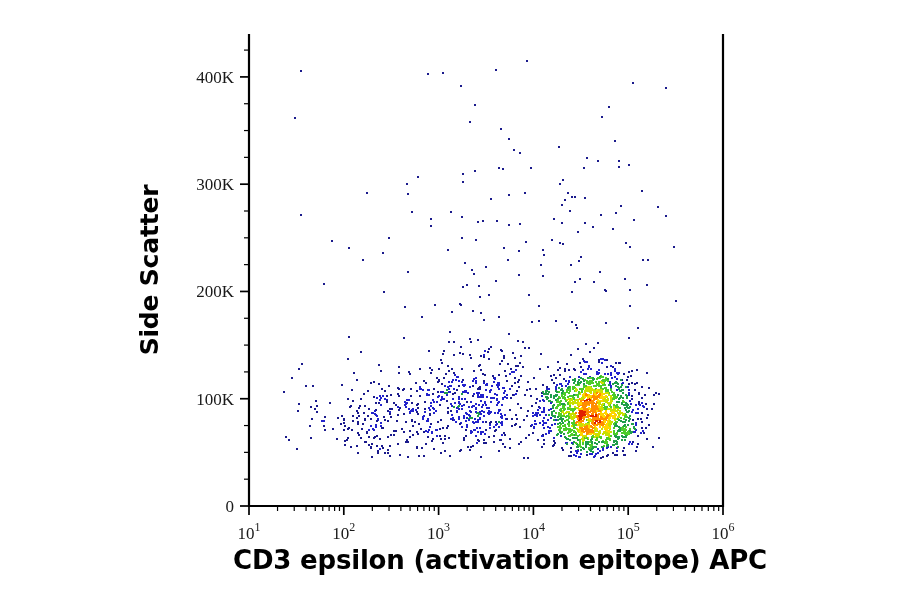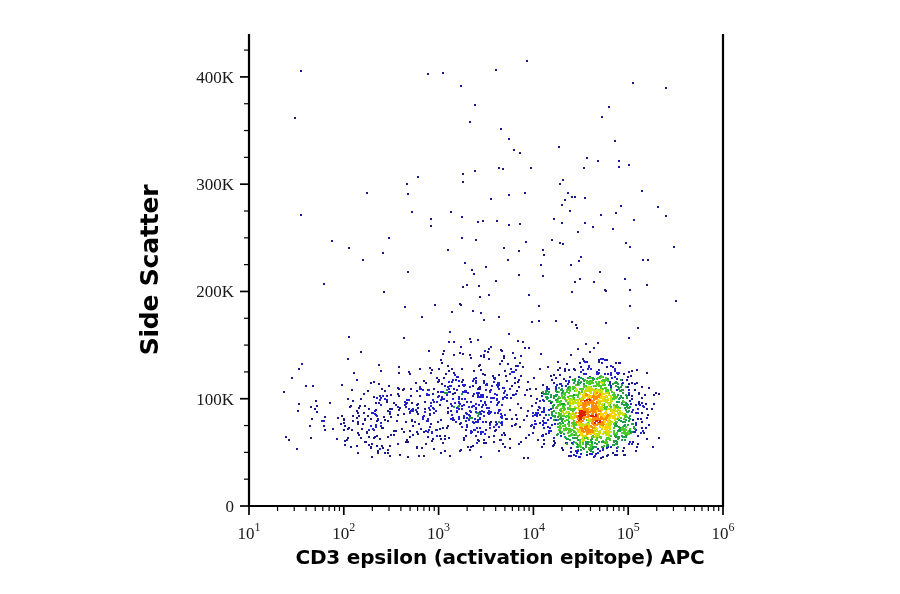--- a/index.html
+++ b/index.html
@@ -50,21 +50,21 @@
   #y-axis-title-holder {
     position: absolute;
   }
   #x-axis-title-holder {
     left: 180px;
     top: 545px;
     width: 640px;
     text-align: center;
     font-family: "DejaVu Sans", sans-serif;
     font-weight: bold;
-    font-size: 20px;
+    font-size: 26px;
     color: #000000;
     letter-spacing: -0.2px;
     white-space: nowrap;
   }
   #y-axis-title-holder {
     left: -5px;
     top: 250px;
     width: 320px;
     text-align: center;
     transform: rotate(-90deg);

